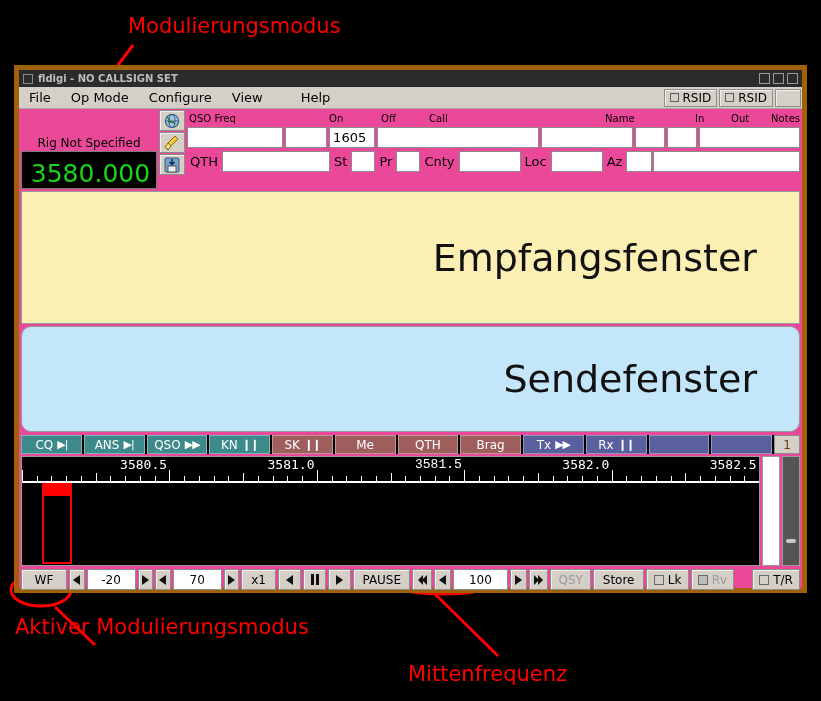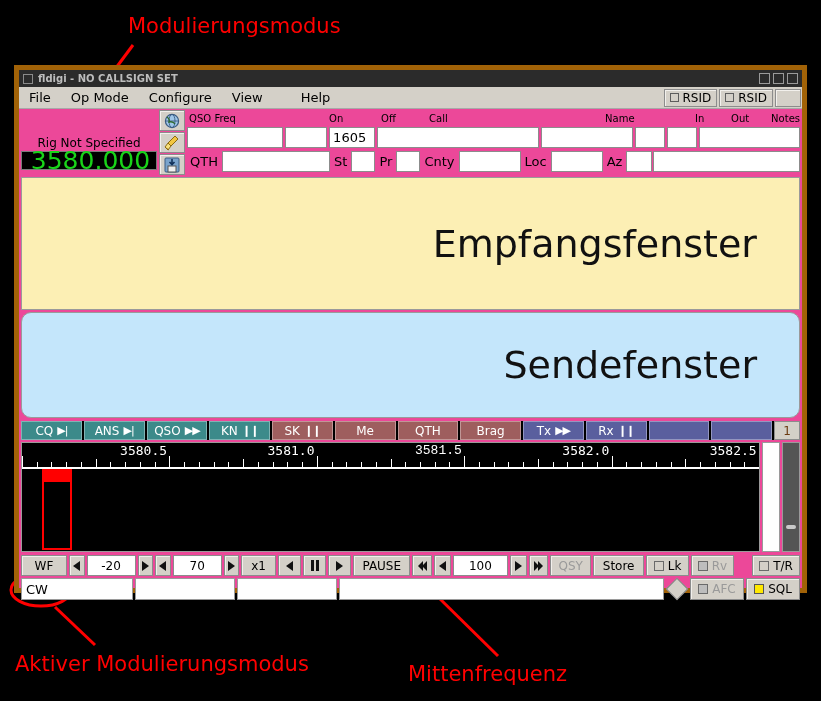--- a/index.html
+++ b/index.html
@@ -30,21 +30,21 @@
     display:flex;align-items:center;gap:4px;padding:0 5px;margin-right:2px;
     font-size:12px;box-sizing:border-box;box-shadow:inset 1px 1px 0 #f2f0ec;}
   .chk-box{width:7px;height:7px;border:1px solid #5d5d5d;background:#d4d0c8;}
   .menu-endpad{width:26px;height:18px;border:1px solid #8c8c8c;background:#d4d0c8;
     box-shadow:inset 1px 1px 0 #f2f0ec;box-sizing:border-box;margin-right:1px;}
 
   
   .rigrow{display:flex;padding:1px 2px 0 2px;gap:2px;}
   .rigcol{width:180px;}
   .riglabel{font-size:12px;text-align:center;color:#000;height:16px;line-height:16px;margin-top:25px;}
-  .freqdisp{background:#000;height:19px;display:flex;align-items:center;
+  .freqdisp{background:#000;height:38px;display:flex;align-items:flex-end;
     justify-content:flex-end;padding-right:6px;box-sizing:border-box;
     border:1px solid #7a7a7a;}
   .freqdisp span{color:#19d419;font-size:25px;letter-spacing:0px;
     font-family:"DejaVu Sans","Liberation Sans",sans-serif;}
   .modrow{display:flex;margin-top:2px;gap:1px;align-items:center;}
   .combo{height:20px;border:1px solid #8c8c8c;background:#fff;display:flex;
     align-items:center;box-sizing:border-box;}
   .combo .cval{flex:1;font-size:13px;padding-left:4px;color:#000;}
   .combo-dis{background:#d4d0c8;}
   .tri-down{width:0;height:0;border-left:5px solid transparent;
@@ -144,21 +144,21 @@
   <line x1="133" y1="45" x2="104" y2="84" stroke="#ff0000" stroke-width="3"></line>
 
   <ellipse cx="41" cy="590" rx="30" ry="16" fill="none" stroke="#ff0000" stroke-width="3"></ellipse>
   <line x1="55" y1="607" x2="95" y2="645" stroke="#ff0000" stroke-width="3"></line>
 
   <ellipse cx="443" cy="568" rx="78" ry="26" fill="none" stroke="#ff0000" stroke-width="3"></ellipse>
   <line x1="435" y1="594" x2="498" y2="656" stroke="#ff0000" stroke-width="3"></line>
 </svg>
 
 <div class="anno" style="left:128px;top:14px;">Modulierungsmodus</div>
-<div class="anno" style="left:15px;top:652px;">Aktiver Modulierungsmodus</div>
+<div class="anno" style="left:15px;top:615px;">Aktiver Modulierungsmodus</div>
 <div class="anno" style="left:408px;top:662px;">Mittenfrequenz</div>
 
 <div id="fldigi-window">
 
   <div class="titlebar">
     <div class="tsq"></div>
     <span>fldigi - NO CALLSIGN SET</span>
     <div class="tspacer"></div>
     <div class="tbtn"></div>
     <div class="tbtn"></div>
@@ -441,29 +441,14 @@
     <div class="btn dis" style="width:44px;">
       <span class="chk-sm grey"></span>
       <span>Rv</span>
       </div>
     <div class="btn" style="width:50px;margin-left:16px;">
       <span class="chk-sm"></span>
       <span>T/R</span>
       </div>
   </div>
 
-  <div class="statusbar">
-    <div class="sf" style="width:112px;">CW</div>
-    <div class="sf" style="width:100px;"></div>
-    <div class="sf" style="width:100px;"></div>
-    <div class="sf" style="flex:1;"></div>
-    <div class="diamond"></div>
-    <div class="btn dis" style="width:54px;height:22px;">
-      <span class="chk-sm grey"></span>
-      <span>AFC</span>
-      </div>
-    <div class="btn" style="width:54px;height:22px;">
-      <span class="chk-sm on"></span>
-      <span>SQL</span>
-      </div>
-  </div>
 
 </div>
 
 </body></html>

